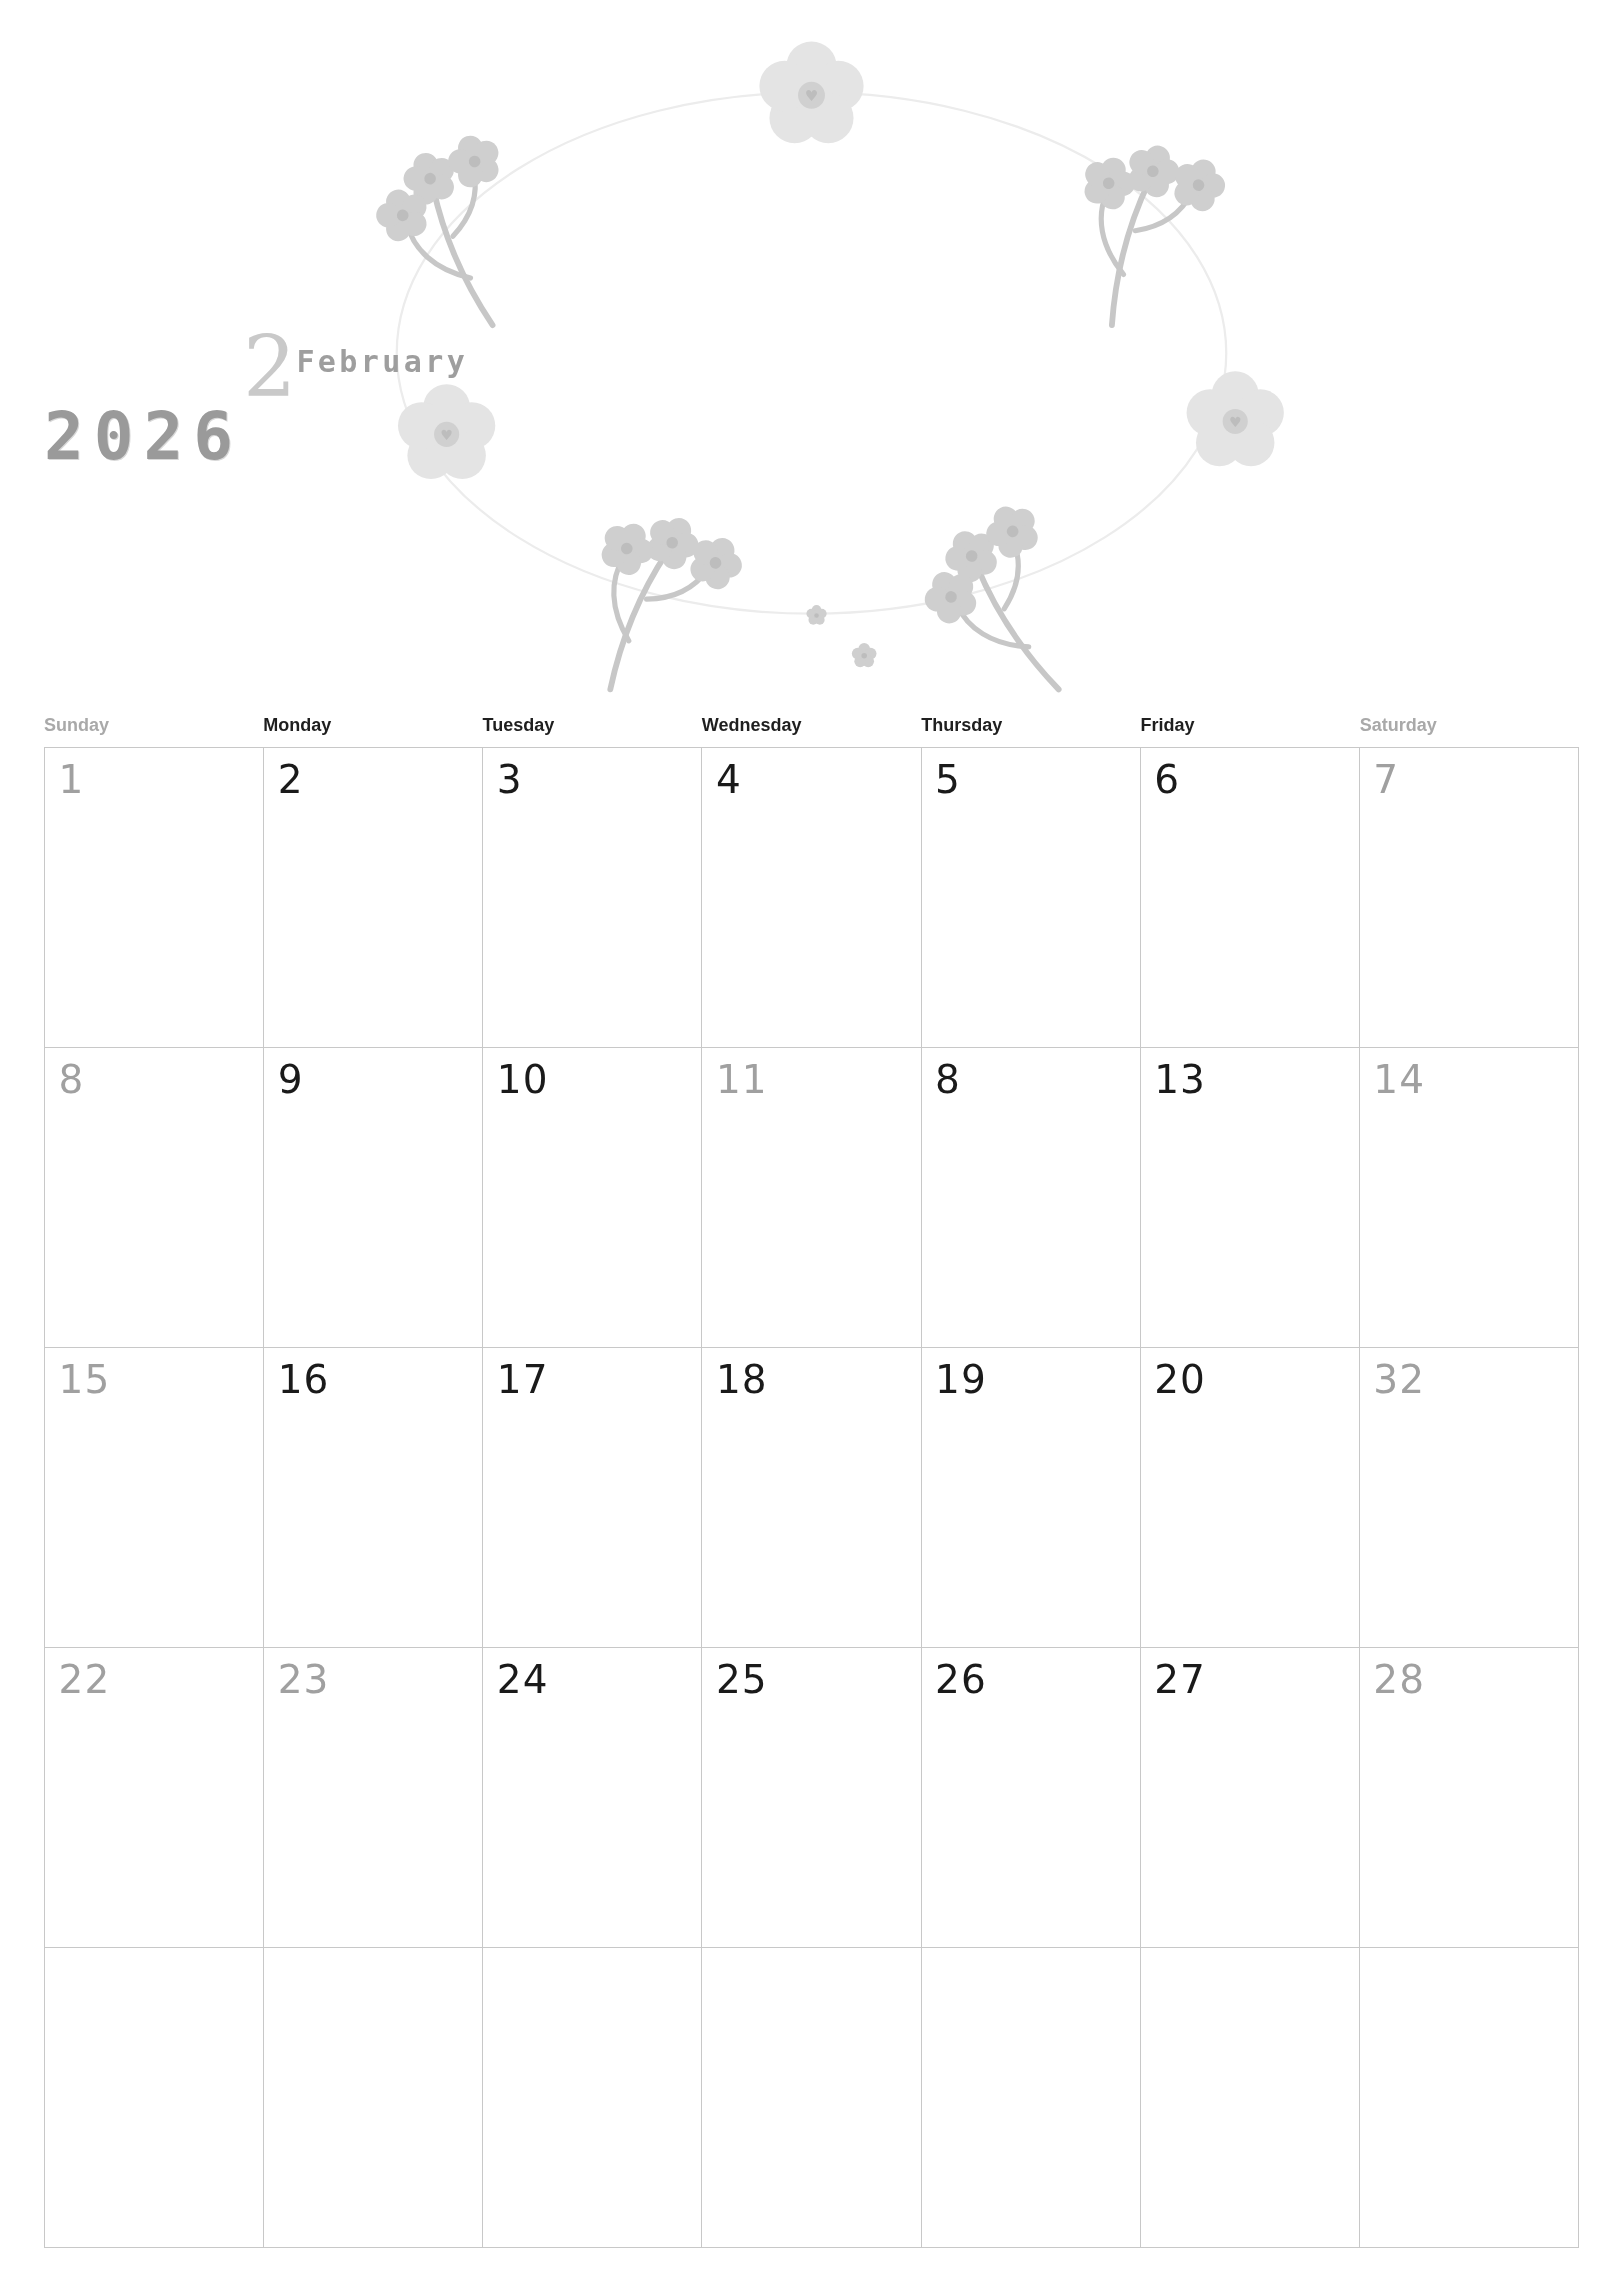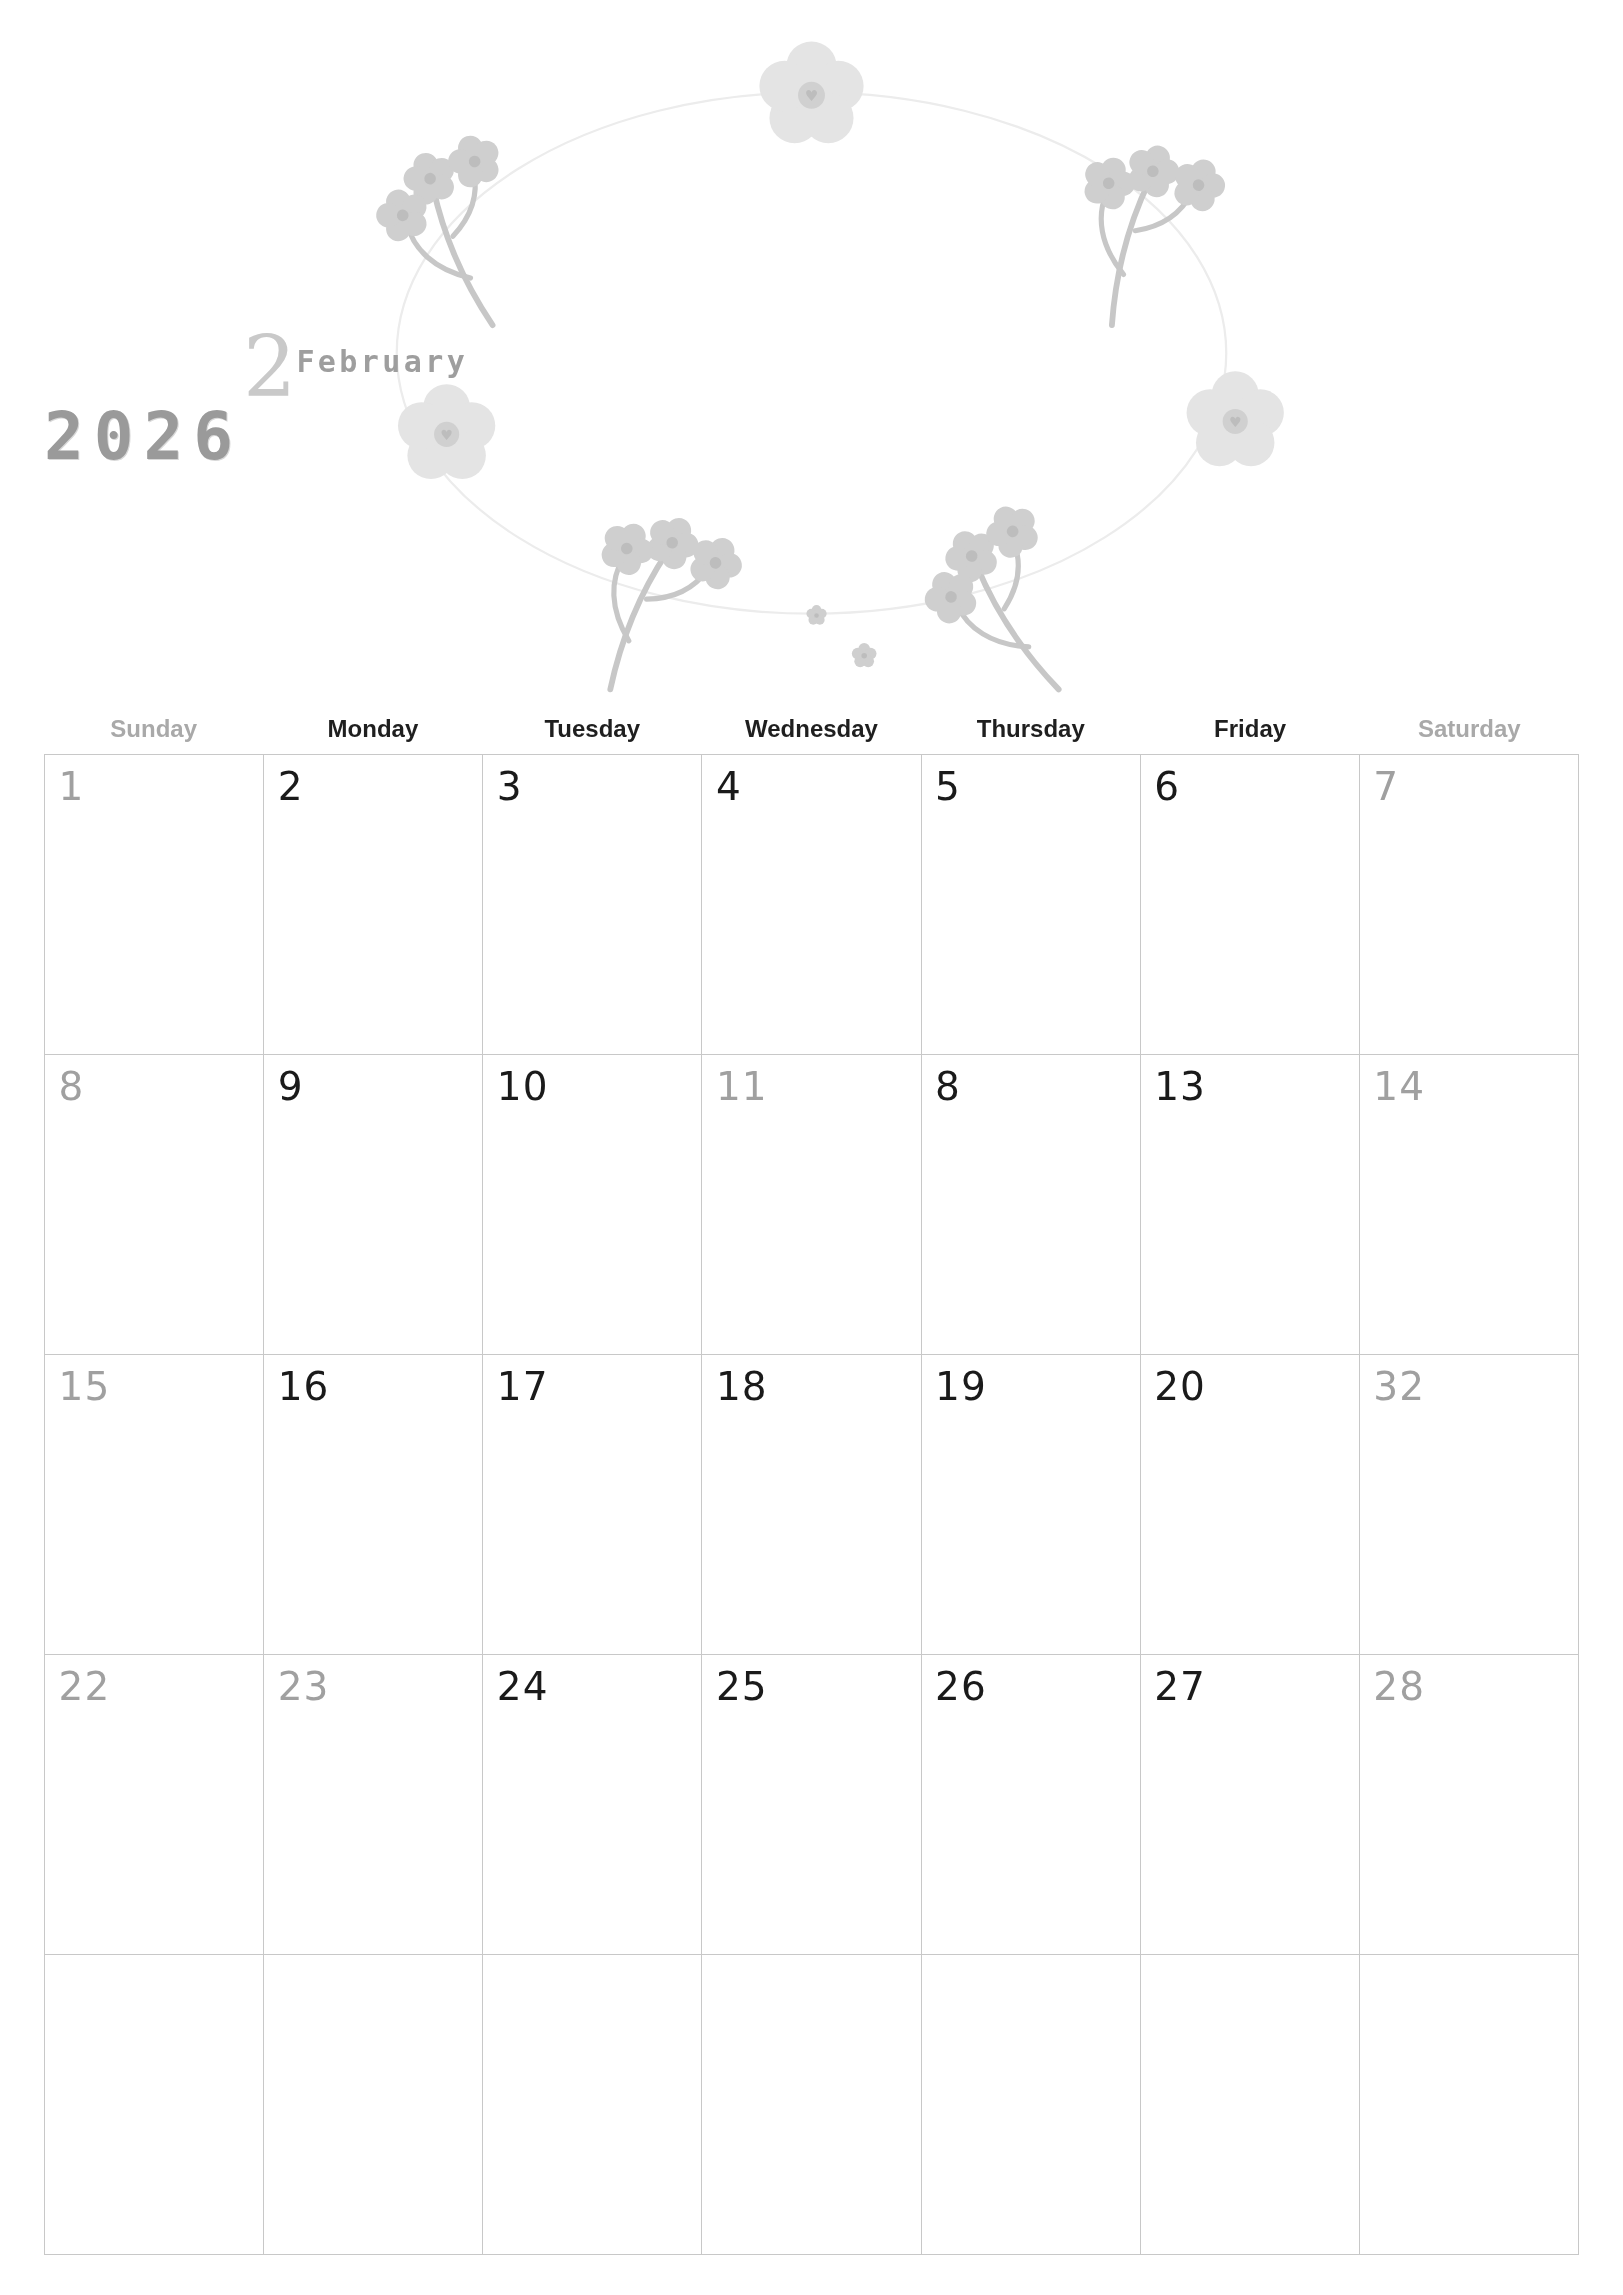--- a/index.html
+++ b/index.html
@@ -74,22 +74,22 @@
     color: #9e9e9e;
   }
 
   
   .weekday-row {
     display: grid;
     grid-template-columns: repeat(7, 1fr);
     margin-top: 5.6px;
   }
   .weekday {
-    text-align: center;
-    font-size: 24px;
+    text-align: left;
+    font-size: 18px;
     font-weight: bold;
     padding-bottom: 11.2px;
     letter-spacing: 0px;
     color: #1f1f1f;
   }
   .weekday.weekend {
     color: #a9a9a9;
   }
 
   .grid {

